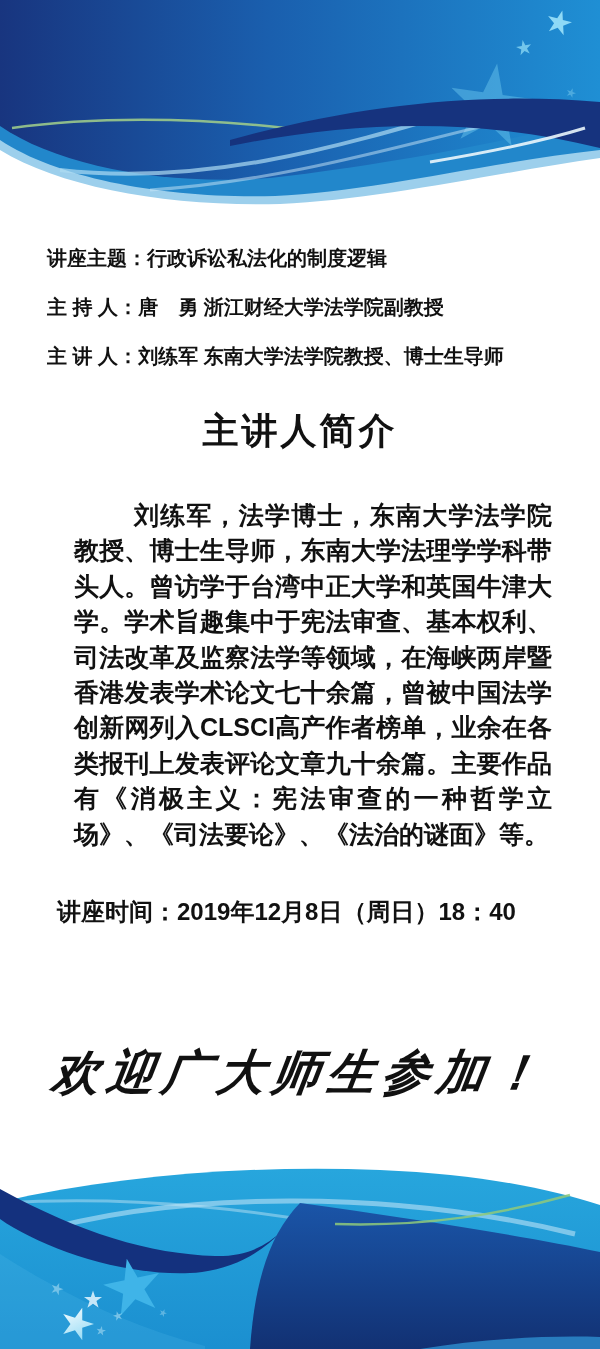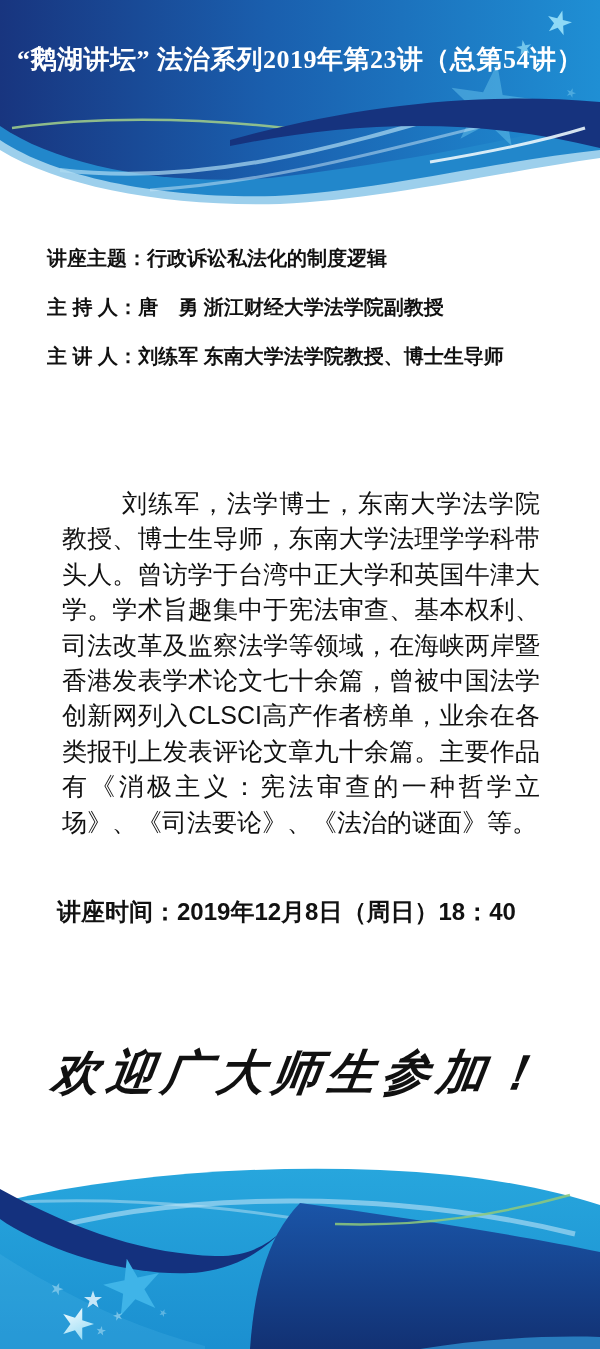--- a/index.html
+++ b/index.html
@@ -34,25 +34,25 @@
   .info-row span{white-space:pre;}
   
   .section-title{
     position:absolute;top:408px;left:0;right:0;margin:0;
     text-align:center;
     font-size:36px;line-height:46px;font-weight:bold;
     letter-spacing:3px;
   }
   
   .bio{
-    position:absolute;top:486px;left:62px;width:478px;margin:0;
+    position:absolute;top:486px;left:62px;width:478px;margin:12px;
     font-size:25px;line-height:35.4px;
     text-align:justify;
     text-indent:60px;
-    font-weight:400;
+    font-weight:700;
   }
   
   .schedule-block{
     position:absolute;top:888px;left:57px;right:20px;
     font-weight:bold;font-size:24px;line-height:47px;
     white-space:nowrap;
   }
   .schedule-row span{white-space:pre;}
   
   .welcome-line{
@@ -103,35 +103,35 @@
       <g fill="#8FD9F6">
         <path transform="translate(559,23) rotate(15) scale(13)" d="M0,-1 L0.2245,-0.309 L0.951,-0.309 L0.3633,0.1181 L0.5878,0.809 L0,0.3819 L-0.5878,0.809 L-0.3633,0.1181 L-0.951,-0.309 L-0.2245,-0.309 Z"></path>
       </g>
       <g fill="#7CCDEF" opacity="0.9">
         <path transform="translate(524,48) rotate(-10) scale(8)" d="M0,-1 L0.2245,-0.309 L0.951,-0.309 L0.3633,0.1181 L0.5878,0.809 L0,0.3819 L-0.5878,0.809 L-0.3633,0.1181 L-0.951,-0.309 L-0.2245,-0.309 Z"></path>
       </g>
       <g fill="#6CC0E8" opacity="0.6">
         <path transform="translate(571,93) rotate(20) scale(5)" d="M0,-1 L0.2245,-0.309 L0.951,-0.309 L0.3633,0.1181 L0.5878,0.809 L0,0.3819 L-0.5878,0.809 L-0.3633,0.1181 L-0.951,-0.309 L-0.2245,-0.309 Z"></path>
       </g>
     </svg>
-    <h1 class="poster-title">“鹅湖讲坛” 法治系列2019年第23讲（总第54讲）</h1>
   </div>
 
   <div class="info-block">
     <div class="info-row">
       <span>讲座主题：</span><span>行政诉讼私法化的制度逻辑</span>
     </div>
     <div class="info-row">
       <span>主 持 人：</span><span>唐　勇 浙江财经大学法学院副教授</span>
     </div>
     <div class="info-row">
       <span>主 讲 人：</span><span>刘练军 东南大学法学院教授、博士生导师</span>
     </div>
   </div>
 
+  <h2 class="section-title">主讲人简介</h2>
 
   <p class="bio">刘练军，法学博士，东南大学法学院教授、博士生导师，东南大学法理学学科带头人。曾访学于台湾中正大学和英国牛津大学。学术旨趣集中于宪法审查、基本权利、司法改革及监察法学等领域，在海峡两岸暨香港发表学术论文七十余篇，曾被中国法学创新网列入CLSCI高产作者榜单，业余在各类报刊上发表评论文章九十余篇。主要作品有《消极主义：宪法审查的一种哲学立场》、《司法要论》、《法治的谜面》等。</p>
 
   <div class="schedule-block">
     <div class="schedule-row">
       <span>讲座时间：</span><span>2019年12月8日（周日）18：40</span>
     </div>
   </div>
 
   <div class="welcome-line">欢迎广大师生参加！</div>

